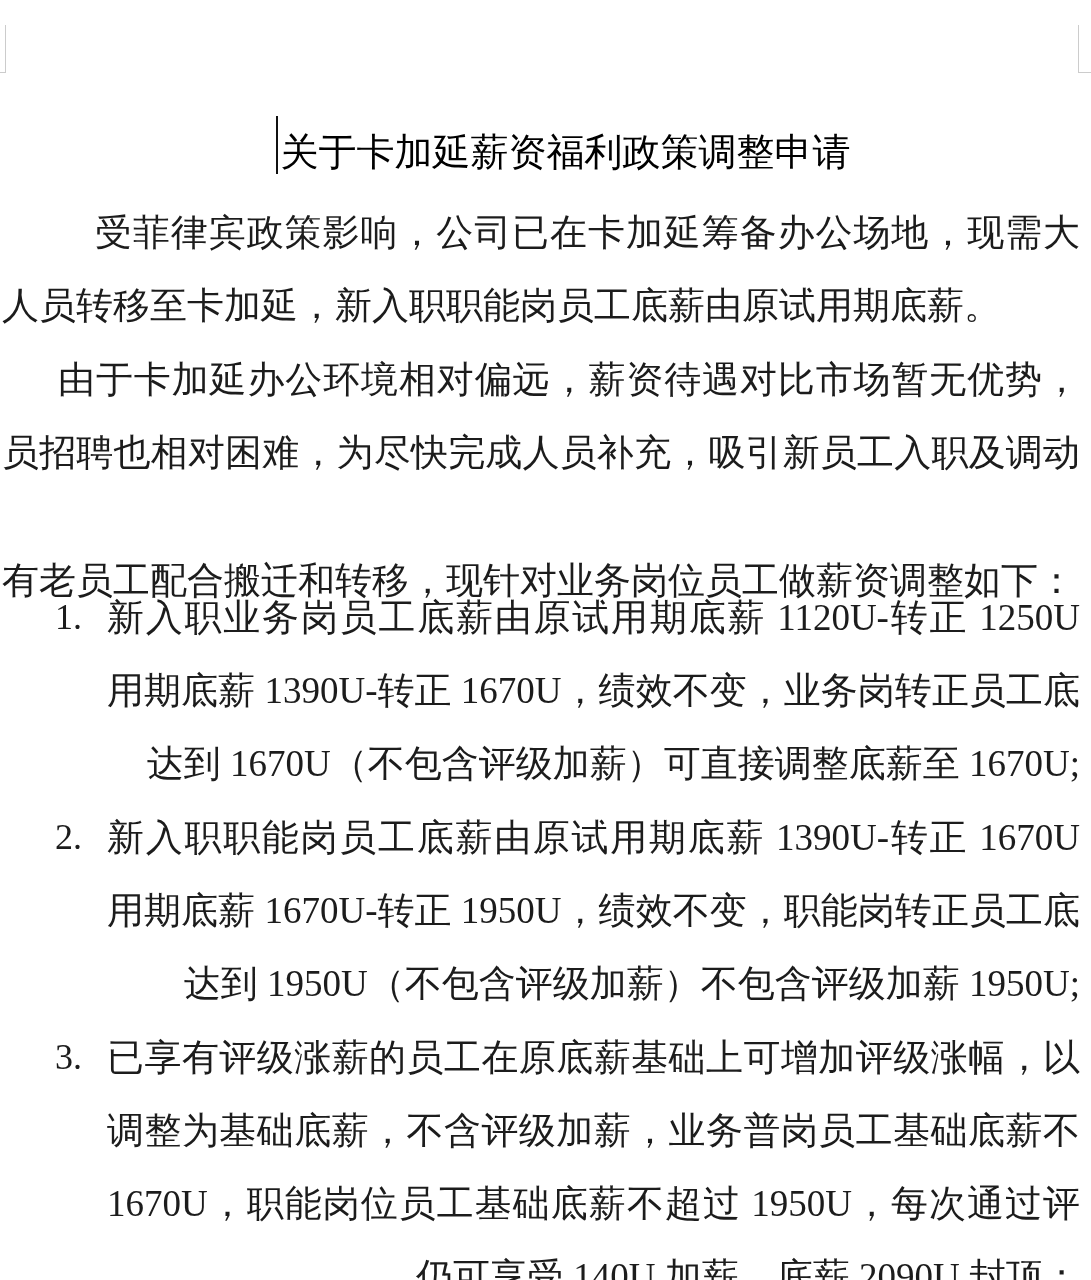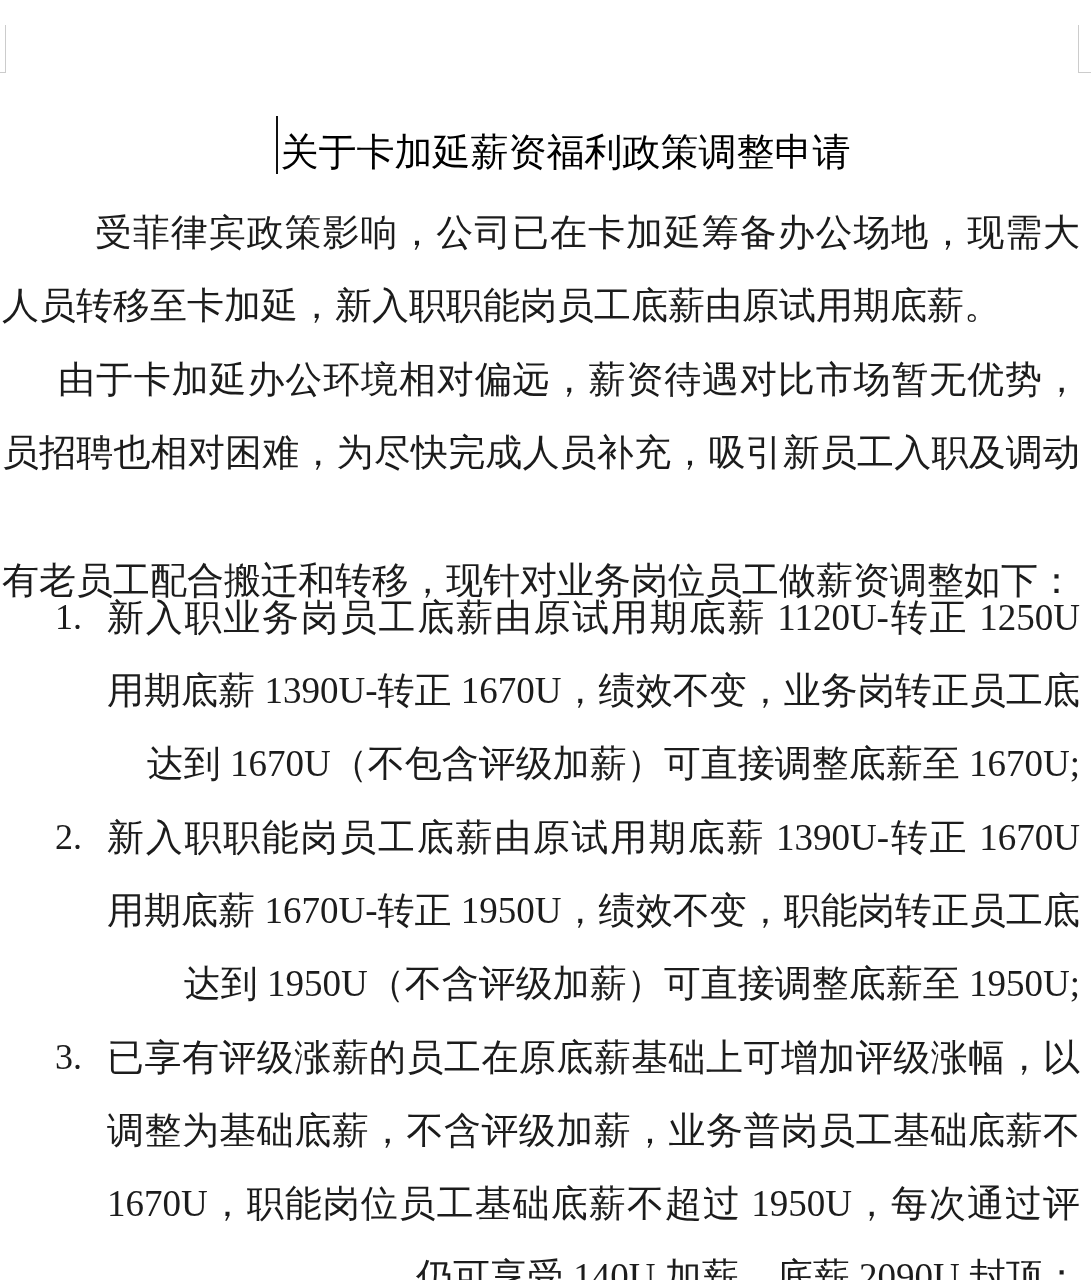--- a/index.html
+++ b/index.html
@@ -125,21 +125,21 @@
   <div class="line t-p2l3">有老员工配合搬迁和转移，现针对业务岗位员工做薪资调整如下：</div>
 
   <div class="li-num t-i1l1">1.</div>
   <div class="line fill ind-li t-i1l1">新入职业务岗员工底薪由原试用期底薪 1120U-转正 1250U 调整为试</div>
   <div class="line fill ind-li t-i1l2">用期底薪 1390U-转正 1670U，绩效不变，业务岗转正员工底薪如未</div>
   <div class="line ind-li t-i1l3">达到 1670U（不包含评级加薪）可直接调整底薪至 1670U;</div>
 
   <div class="li-num t-i2l1">2.</div>
   <div class="line fill ind-li t-i2l1">新入职职能岗员工底薪由原试用期底薪 1390U-转正 1670U 调整为试</div>
   <div class="line fill ind-li t-i2l2">用期底薪 1670U-转正 1950U，绩效不变，职能岗转正员工底薪如未</div>
-  <div class="line ind-li t-i2l3">达到 1950U（不含评级加薪）可直接调整底薪至 1950U;</div>
+  <div class="line ind-li t-i2l3">达到 1950U（不包含评级加薪）不包含评级加薪 1950U;</div>
 
   <div class="li-num t-i3l1">3.</div>
   <div class="line fill ind-li t-i3l1">已享有评级涨薪的员工在原底薪基础上可增加评级涨幅，以上底薪</div>
   <div class="line fill ind-li t-i3l2">调整为基础底薪，不含评级加薪，业务普岗员工基础底薪不超过</div>
   <div class="line fill ind-li t-i3l3">1670U，职能岗位员工基础底薪不超过 1950U，每次通过评级考试后</div>
   <div class="line ind-li t-i3l4">仍可享受 140U 加薪，底薪 2090U 封顶；</div>
 
 </div>
 
 </body></html>

